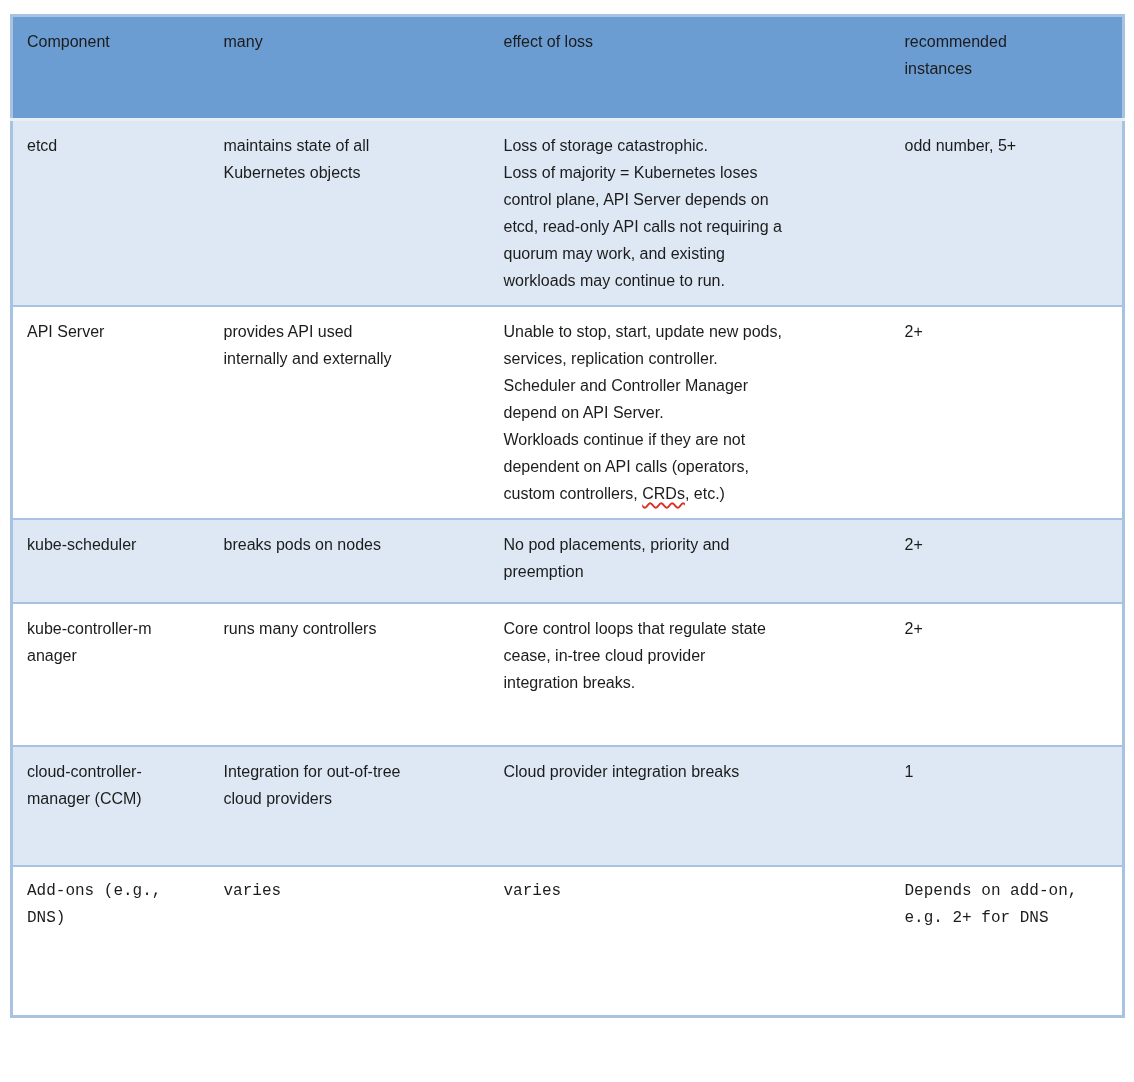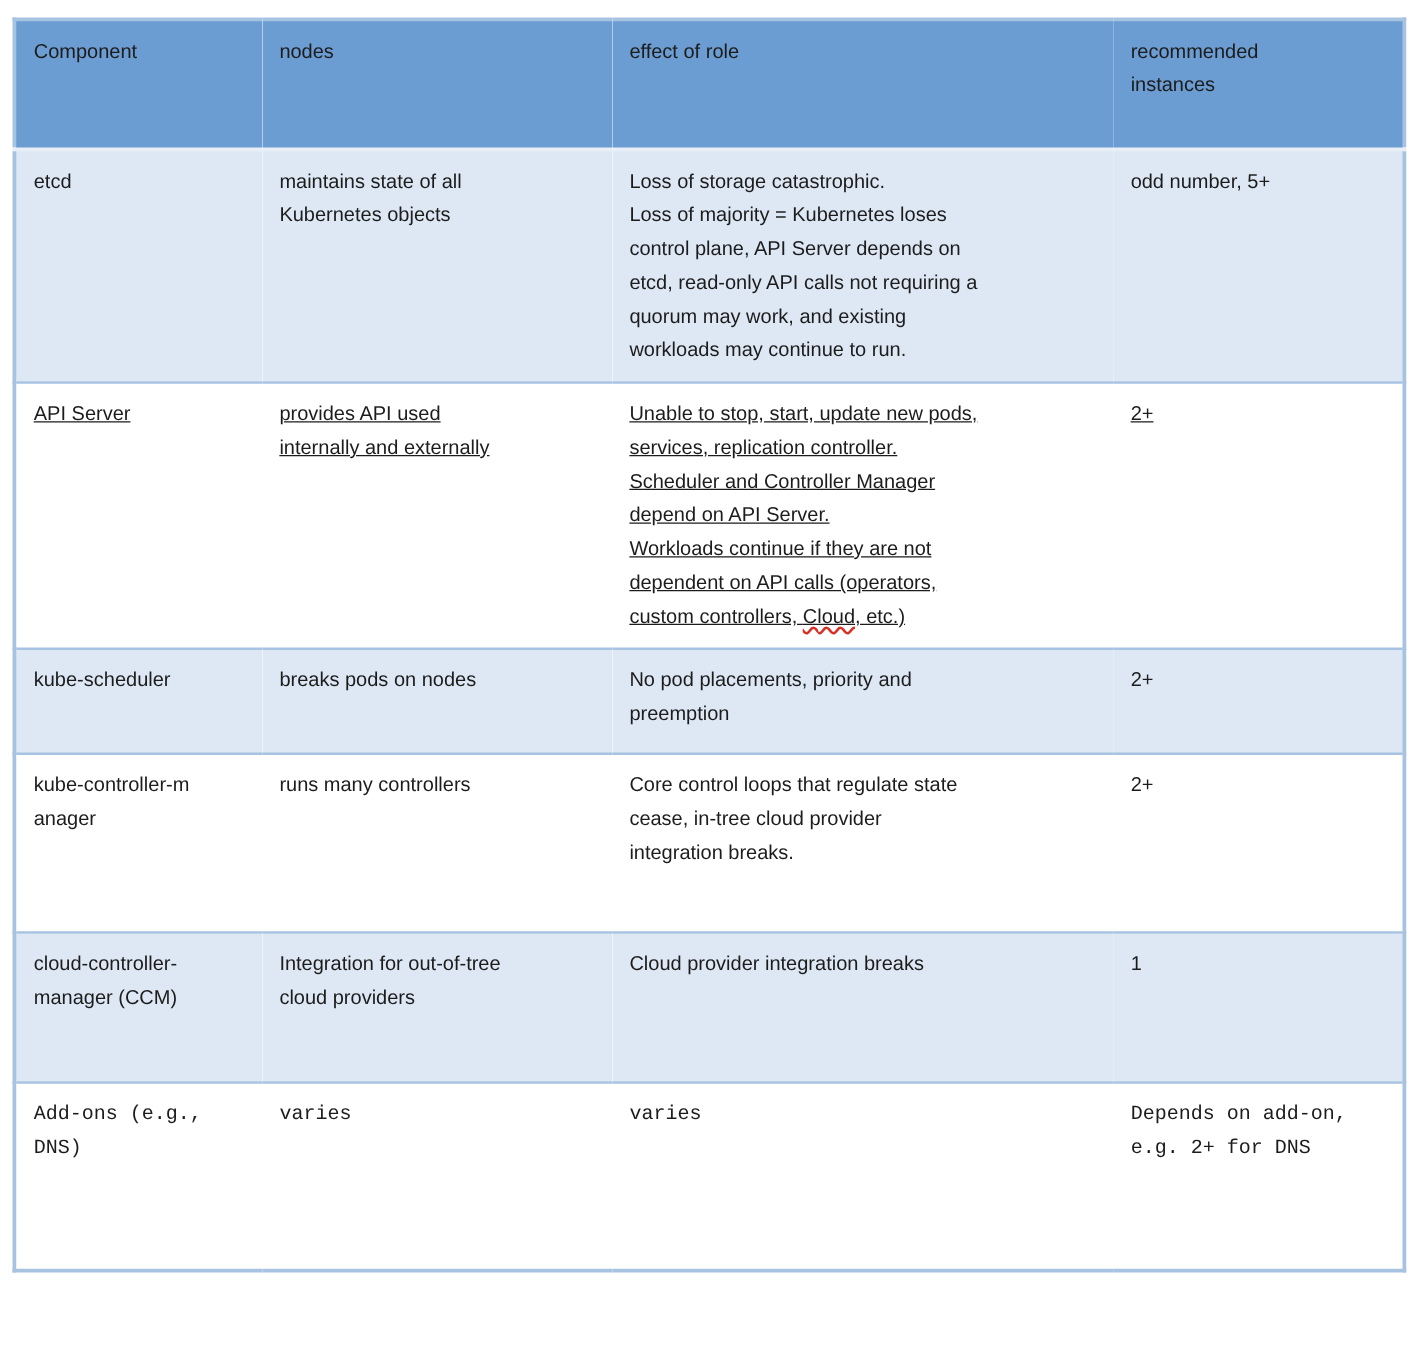--- a/index.html
+++ b/index.html
@@ -40,21 +40,21 @@
     font-weight:normal;
     overflow:hidden;
   }
   .doc-table thead tr{height:104px;}
   .doc-table thead th{
     background:var(--header-bg);
     border-bottom:3px solid var(--header-divider);
   }
   .doc-table tbody td{border-top:2px solid var(--border);}
   .doc-table tbody tr:nth-child(1){height:183px;}
-  .doc-table tbody tr:nth-child(2){height:210px;text-decoration:underline;}
+  .doc-table tbody tr:nth-child(2){height:210px;}
   .doc-table tbody tr:nth-child(3){height:84px;}
   .doc-table tbody tr:nth-child(4){height:143px;}
   .doc-table tbody tr:nth-child(5){height:120px;}
   .doc-table tbody tr:nth-child(6){height:150px;font-family:Liberation Mono, monospace;}
   .doc-table tbody tr:nth-child(odd) td{background:var(--shaded-row-bg);}
   .misspelled{
     text-decoration:underline wavy var(--spellcheck-underline);
     text-decoration-skip-ink:none;
     text-decoration-thickness:1.5px;
     text-underline-offset:3px;
@@ -66,36 +66,36 @@
 <table class="doc-table">
   <colgroup>
     <col class="col-component">
     <col class="col-role">
     <col class="col-effect">
     <col class="col-instances">
   </colgroup>
   <thead>
     <tr>
         <th>Component</th>
-        <th>nodes</th>
-        <th>effect of role</th>
+        <th>many</th>
+        <th>effect of loss</th>
         <th>recommended<br>instances</th>
       </tr>
   </thead>
   <tbody>
       <tr>
         <td>etcd</td>
         <td>maintains state of all<br>Kubernetes objects</td>
         <td>Loss of storage catastrophic.<br>Loss of majority = Kubernetes loses<br>control plane, API Server depends on<br>etcd, read-only API calls not requiring a<br>quorum may work, and existing<br>workloads may continue to run.</td>
         <td>odd number, 5+</td>
       </tr>
       <tr>
         <td>API Server</td>
         <td>provides API used<br>internally and externally</td>
-        <td>Unable to stop, start, update new pods,<br>services, replication controller.<br>Scheduler and Controller Manager<br>depend on API Server.<br>Workloads continue if they are not<br>dependent on API calls (operators,<br>custom controllers, <span class="misspelled">Cloud</span>, etc.)</td>
+        <td>Unable to stop, start, update new pods,<br>services, replication controller.<br>Scheduler and Controller Manager<br>depend on API Server.<br>Workloads continue if they are not<br>dependent on API calls (operators,<br>custom controllers, <span class="misspelled">CRDs</span>, etc.)</td>
         <td>2+</td>
       </tr>
       <tr>
         <td>kube-scheduler</td>
         <td>breaks pods on nodes</td>
         <td>No pod placements, priority and<br>preemption</td>
         <td>2+</td>
       </tr>
       <tr>
         <td>kube-controller-m<br>anager</td>

